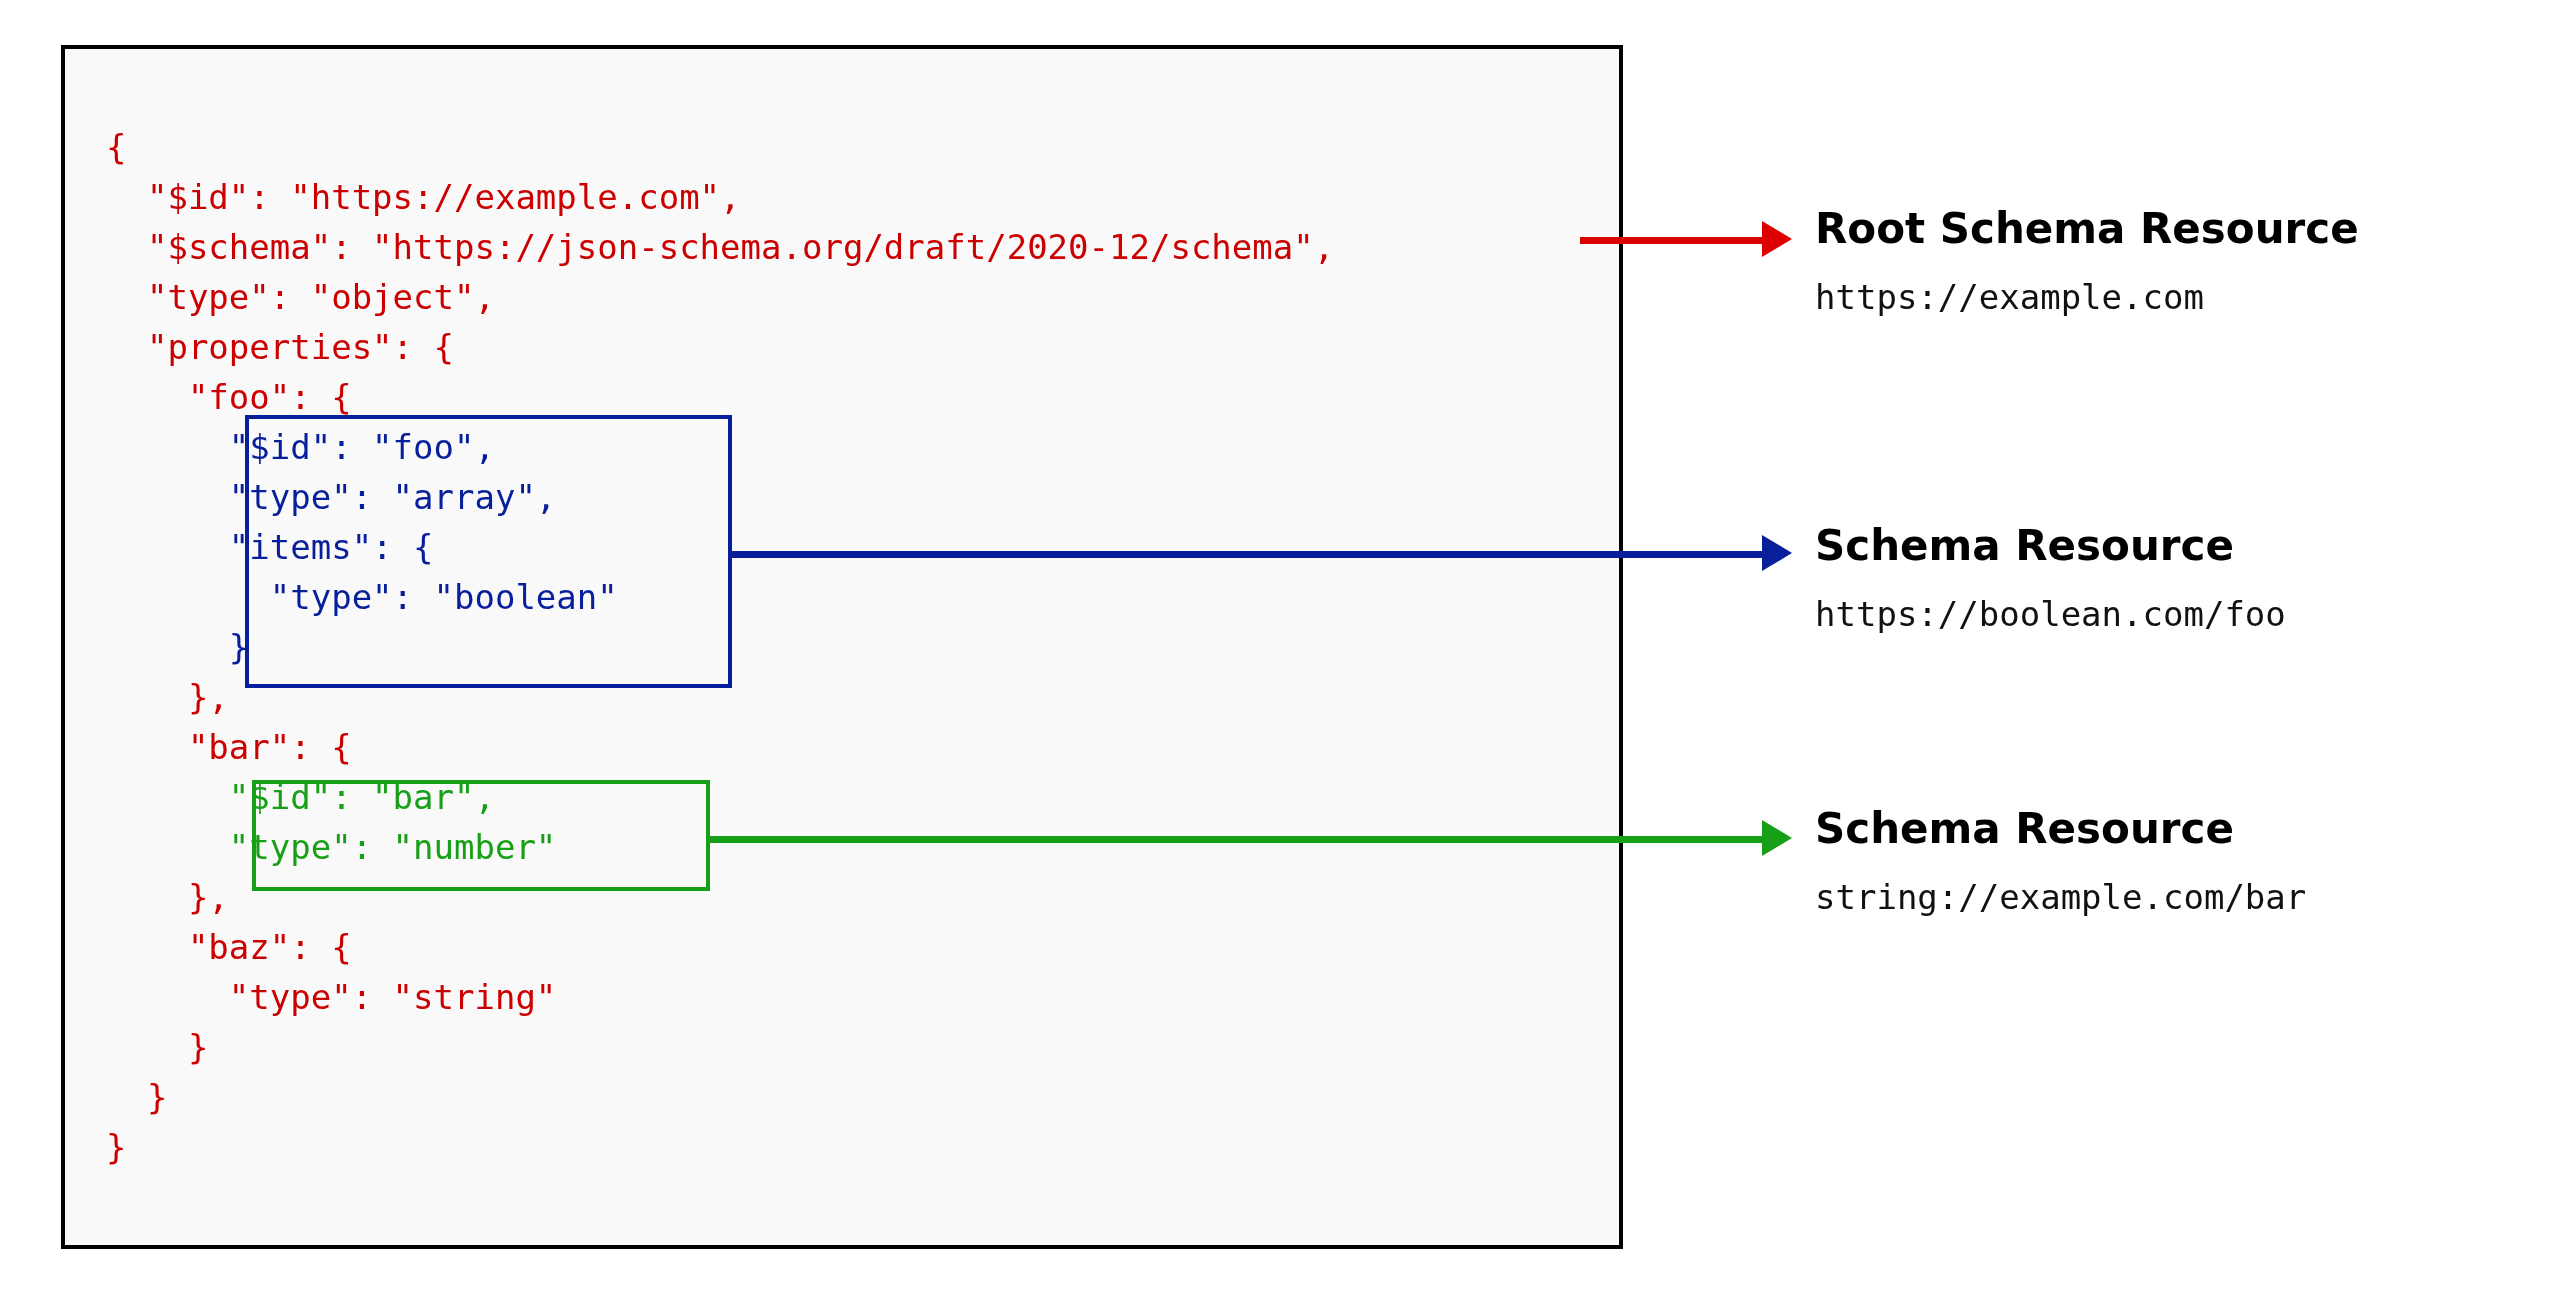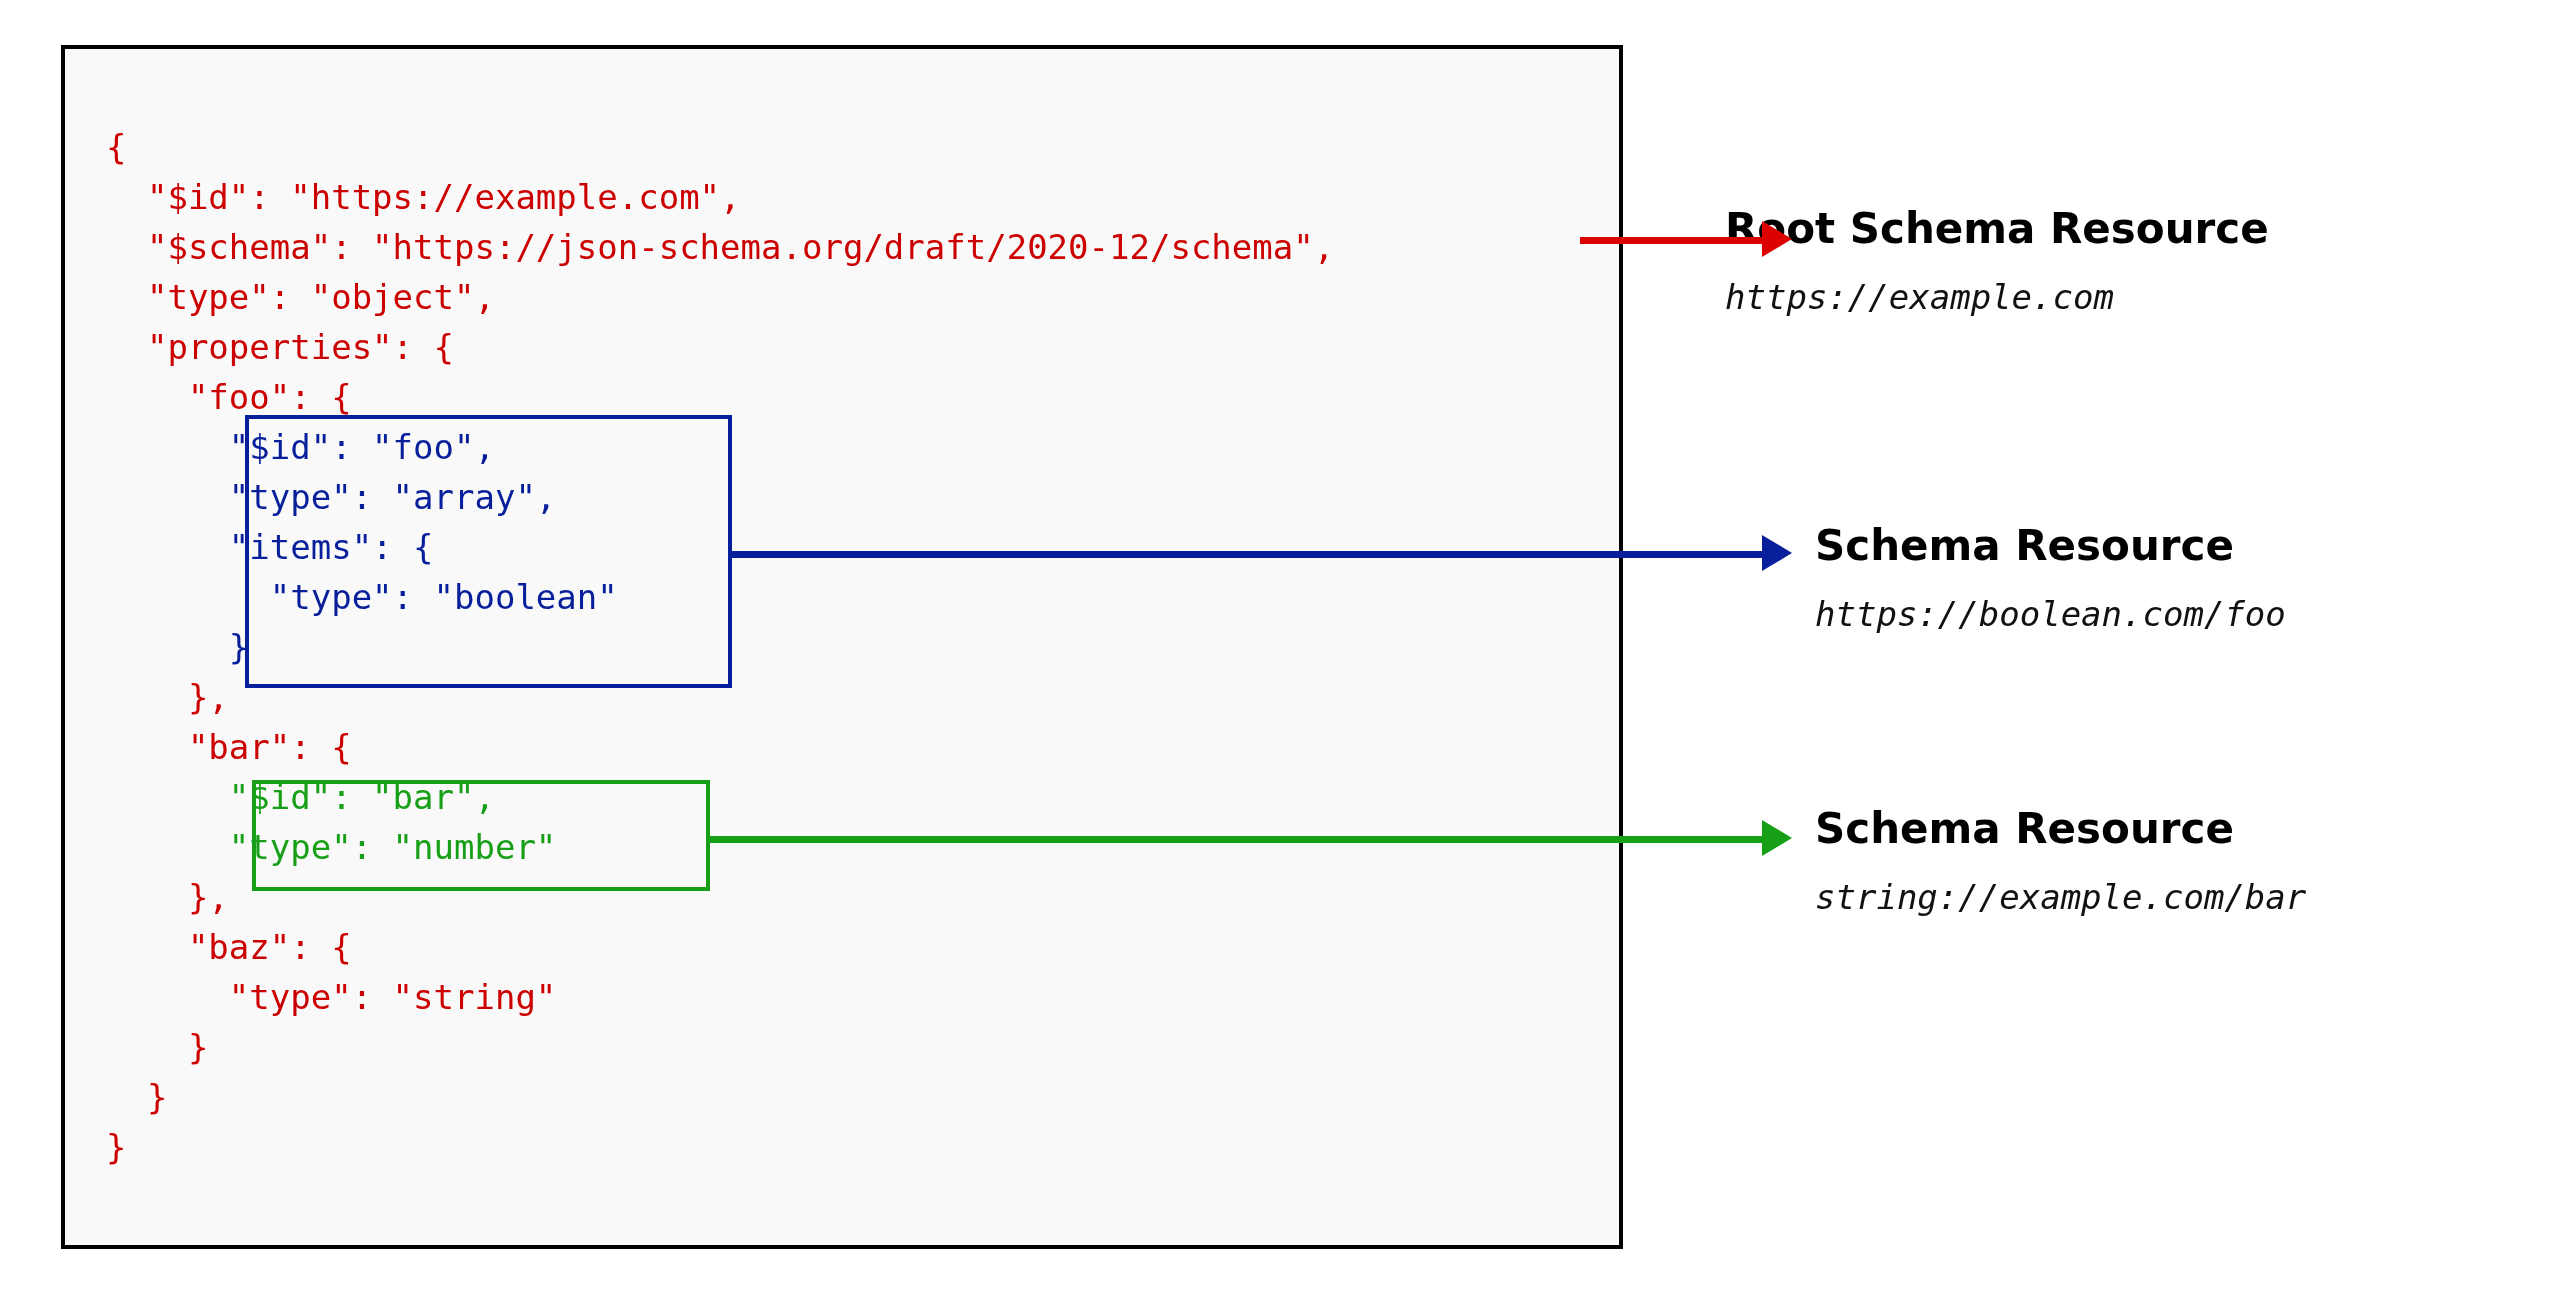--- a/index.html
+++ b/index.html
@@ -101,23 +101,22 @@
     white-space: nowrap;
     line-height: 1.1;
   }
   .label-url {
     font-family: "DejaVu Sans Mono", monospace;
     font-size: 34px;
     color: #111111;
     white-space: nowrap;
     margin-top: 27px;
     line-height: 1.1;
-    font-style: italic;
   }
-  #label-root { left: 1725px; top: 206px; }
+  #label-root { left: 1815px; top: 206px; }
   #label-foo  { left: 1815px; top: 523px; }
   #label-bar  { left: 1815px; top: 806px; }
 </style>
 </head>
 <body>
 
 <div id="canvas">
 
   <div id="code-frame"></div>
 

